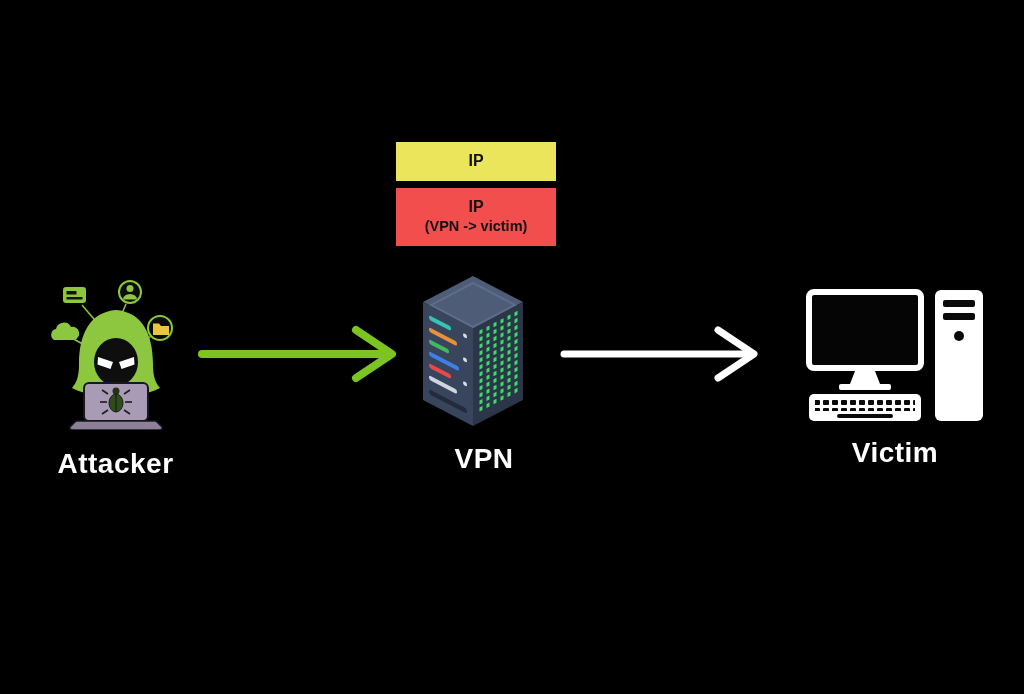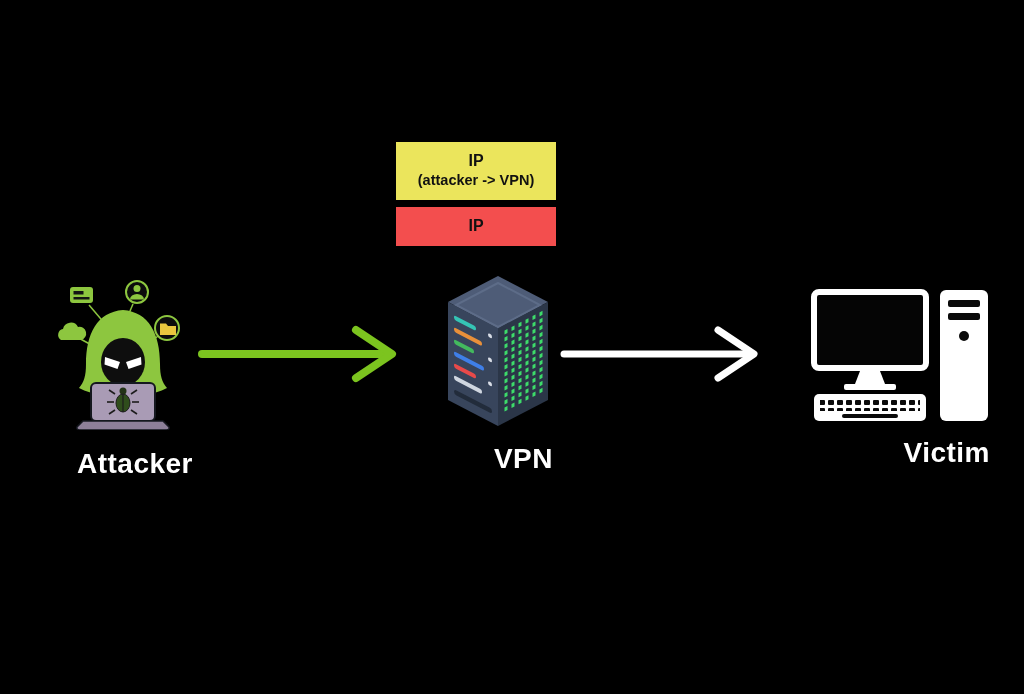--- a/index.html
+++ b/index.html
@@ -19,21 +19,21 @@
   }
   .packet{
     width:100%;box-sizing:border-box;
     padding:9px 4px 10px 4px;
     text-align:center;color:#111111;
   }
   .packet-line1{font-size:16px;font-weight:bold;line-height:20px;}
   .packet-line2{font-size:14.5px;font-weight:bold;line-height:19px;}
 
   
-  .node{position:absolute;display:flex;flex-direction:column;align-items:flex-end;}
+  .node{position:absolute;display:flex;flex-direction:column;align-items:center;}
   .node-attacker{left:38px;top:280px;width:155px;}
   .node-vpn{left:393px;top:274px;width:160px;}
   .node-victim{left:800px;top:288px;width:190px;}
   .node-label{
     color:#ffffff;font-size:28px;font-weight:bold;letter-spacing:0.5px;
     text-align:center;
   }
   .node-attacker .node-label{margin-top:18px;}
   .node-vpn .node-label{margin-top:14px;margin-left:22px;}
   .node-victim .node-label{margin-top:14px;}
@@ -44,24 +44,24 @@
   .arrow-vpn-victim{left:558px;top:322px;}
 </style>
 </head>
 <body>
 
 <div class="canvas">
 
   <div class="packet-stack">
     <div class="packet" style="background: rgb(235, 229, 92);">
       <div class="packet-line1">IP</div>
-      <div class="packet-line2">(attacker -&gt; VPN)</div>
     </div>
     <div class="packet" style="background: rgb(243, 78, 78);">
       <div class="packet-line1">IP</div>
+      <div class="packet-line2">(VPN -&gt; victim)</div>
     </div>
   </div>
 
   <div class="node node-attacker">
     <svg width="140" height="150" viewBox="0 0 140 150">
 
       <g stroke="#8dc63f" stroke-width="1.5" fill="none">
         <line x1="36" y1="25" x2="53" y2="45"></line>
         <line x1="80" y1="24" x2="74" y2="38"></line>
         <line x1="22" y1="56" x2="44" y2="68"></line>

